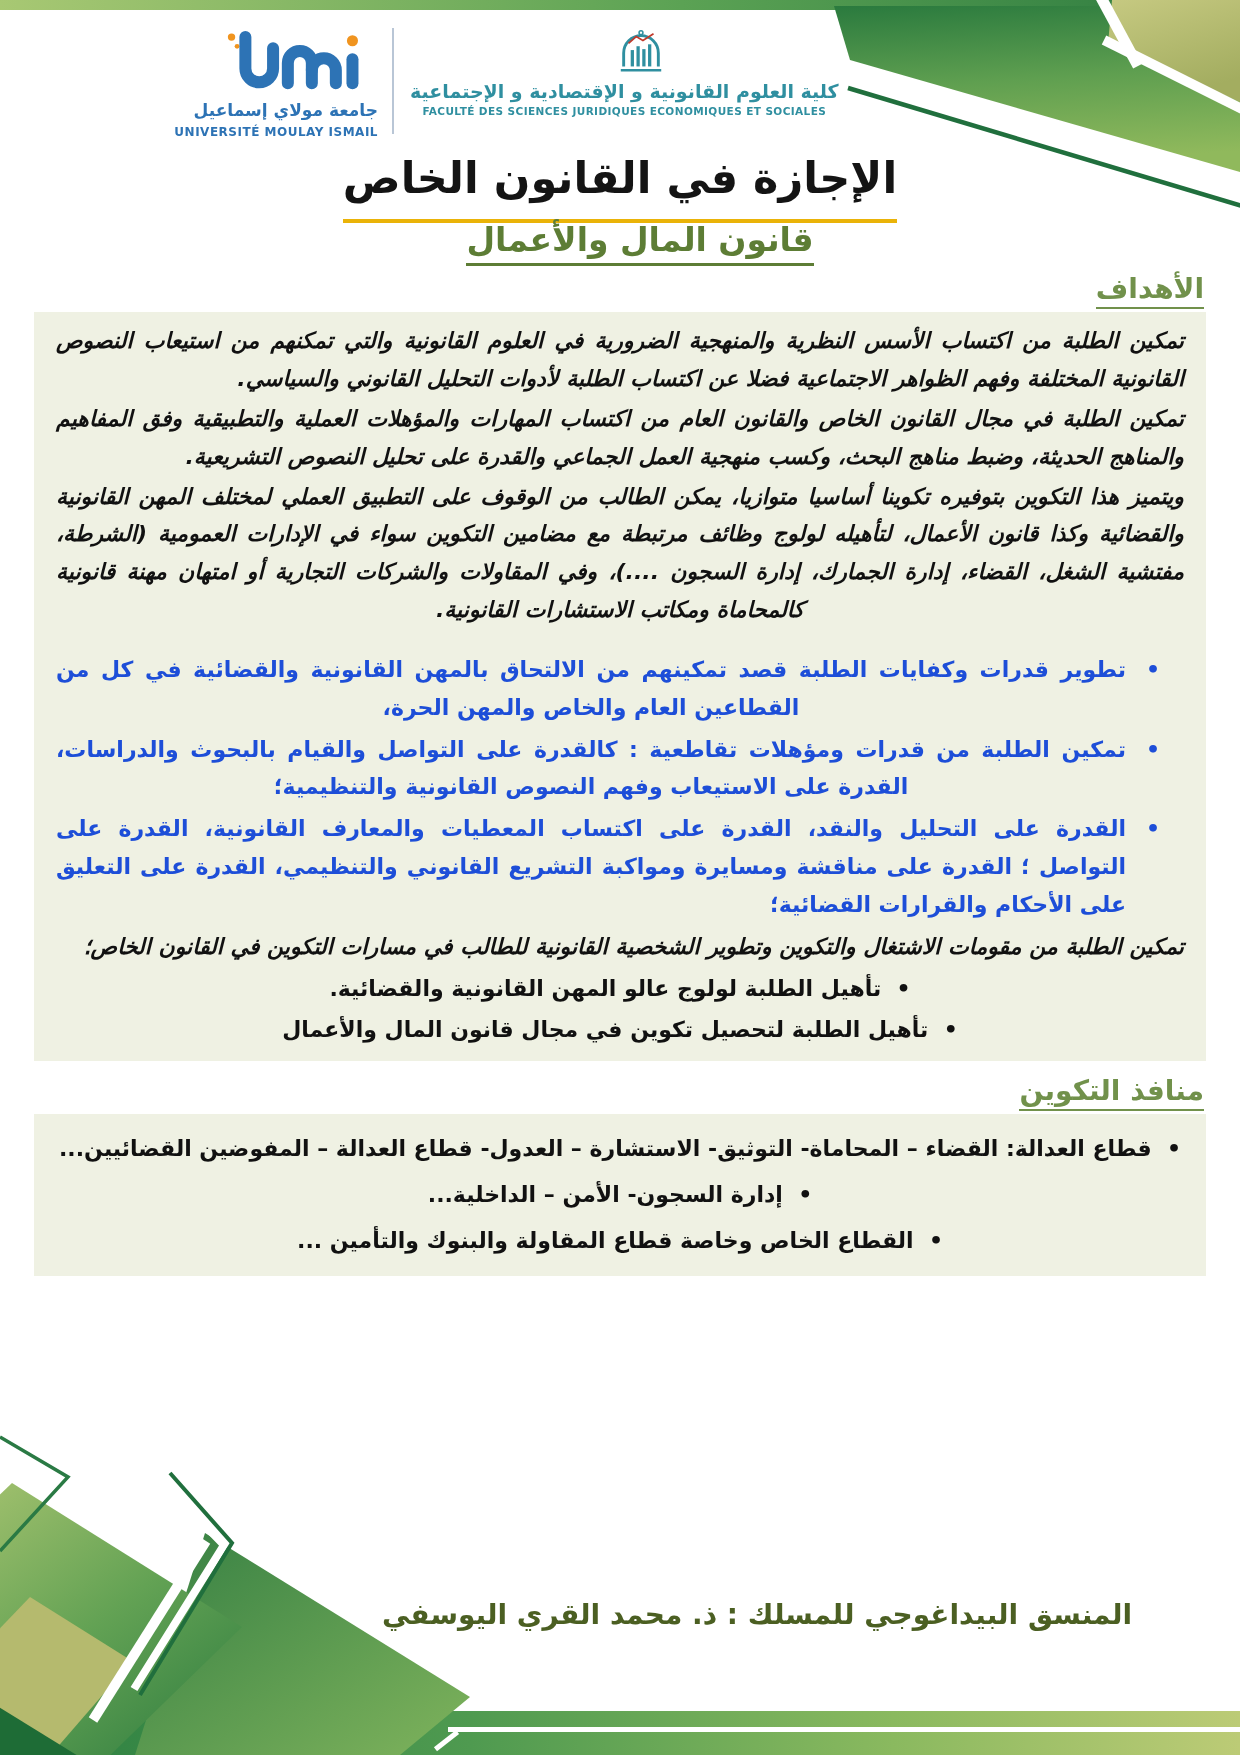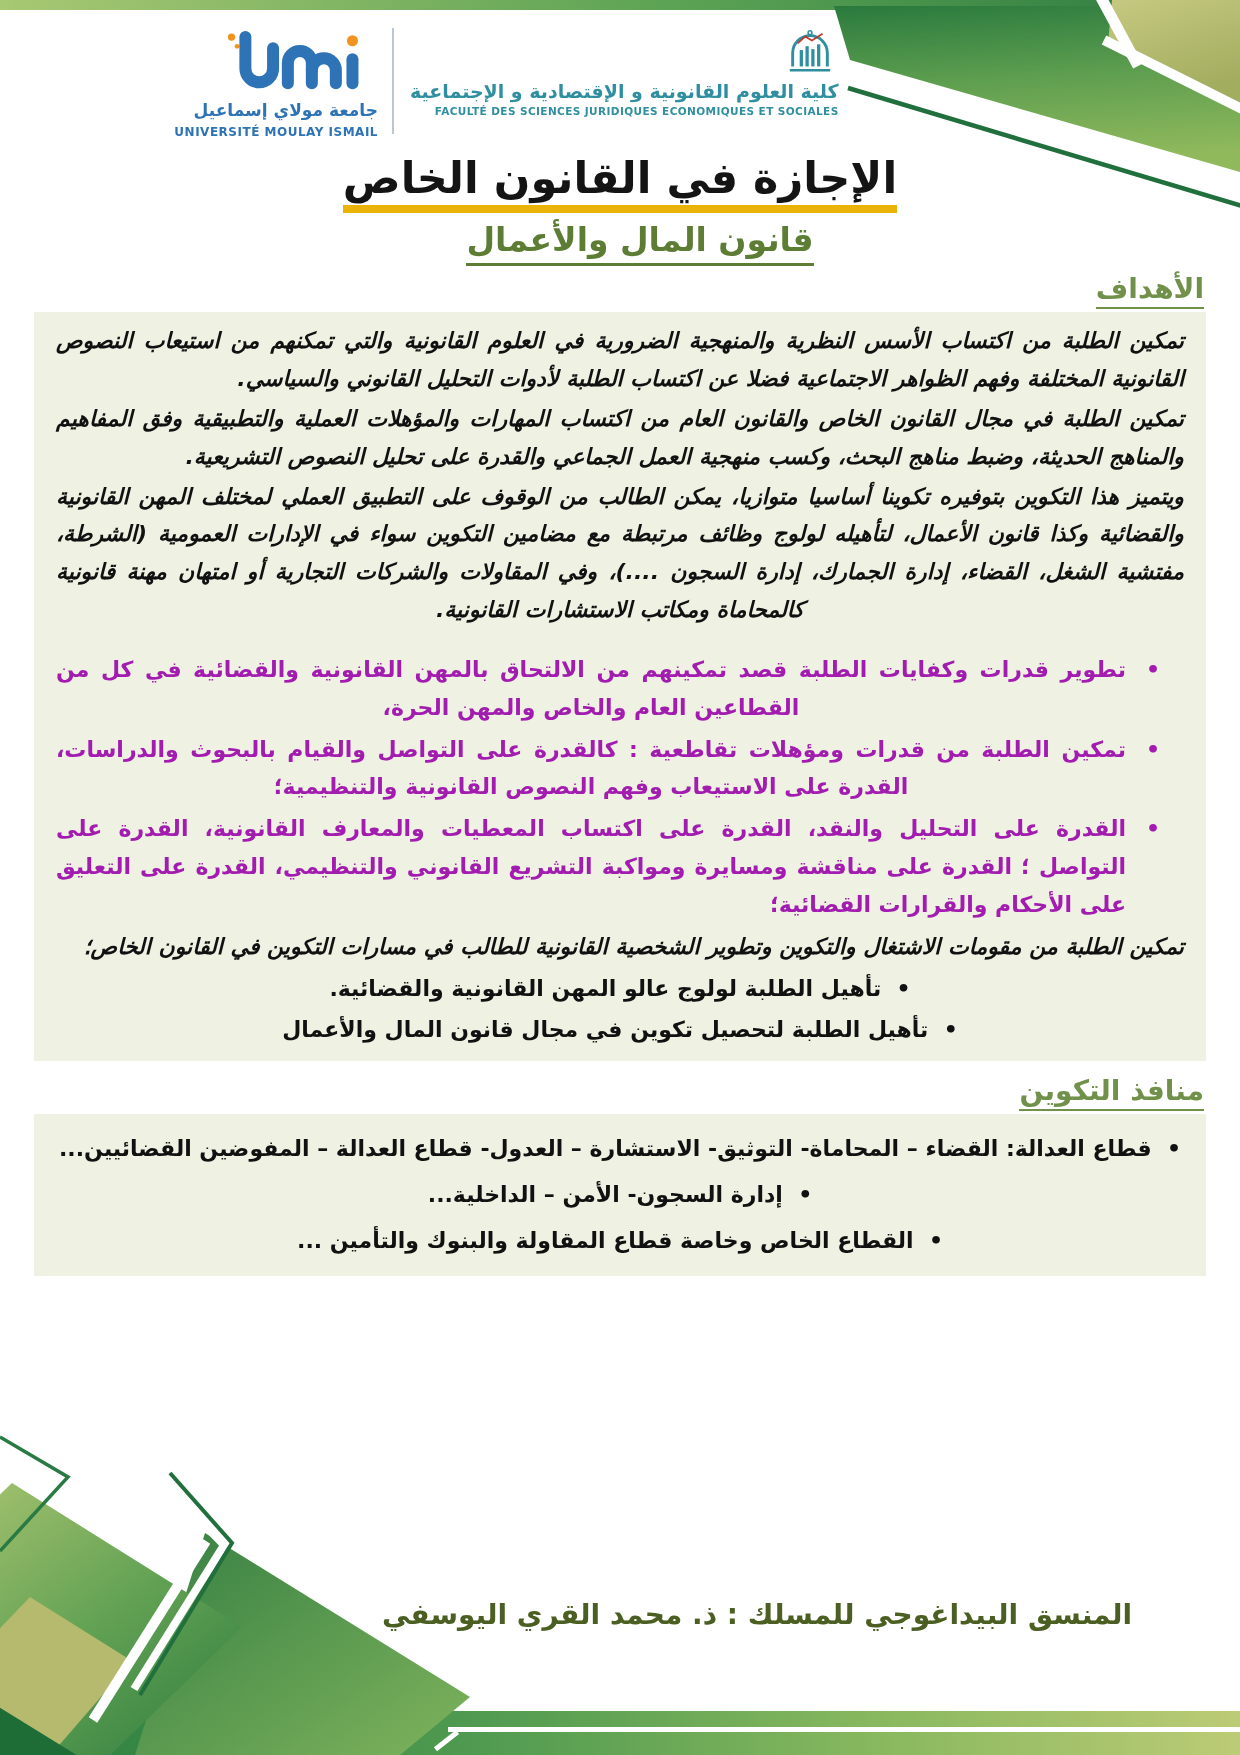--- a/index.html
+++ b/index.html
@@ -28,39 +28,39 @@
   .bandstripe{position:absolute;top:16px;left:448px;right:0;height:5px;background:#fff;}
   .bandstripe::before{content:"";position:absolute;left:-20px;top:3px;width:28px;height:5px;background:#fff;
     transform:rotate(-38deg);transform-origin:right top;}
   
   .hdr{position:relative;z-index:1;display:flex;align-items:flex-start;
     padding:26px 0 0 168px;height:124px;}
   .umi{display:flex;flex-direction:column;align-items:flex-end;width:210px;}
   .umi-ar{color:var(--umi_blue,#2d73b5);font-size:17px;font-weight:bold;letter-spacing:2px;margin-top:2px;}
   .umi-fr{color:var(--umi_blue,#2d73b5);font-size:12px;font-weight:bold;letter-spacing:.5px;margin-top:5px;}
   .hdr-sep{width:2px;height:106px;background:#b9c6d6;margin:2px 16px 0 14px;}
-  .fac{display:flex;flex-direction:column;align-items:flex-end;padding-top:0;}
+  .fac{display:flex;flex-direction:column;align-items:center;padding-top:0;}
   .fac-mark{margin-left:34px;}
   .fac-ar{color:var(--faculty_teal,#2f8fa0);font-size:19px;font-weight:bold;margin-top:2px;}
   .fac-fr{color:var(--faculty_teal,#2f8fa0);font-size:10.5px;font-weight:bold;letter-spacing:.4px;margin-top:3px;}
   
   .content{position:relative;z-index:1;padding:0 34px;}
   .title{text-align:center;margin:2px 0 0;font-size:43px;font-weight:800;color:#141414;line-height:1.25;}
-  .title .u{border-bottom:8px solid #eab308;padding-bottom:2px;}
+  .title .u{border-bottom:4px solid #eab308;padding-bottom:16px;}
   .subtitle{text-align:center;margin:14px 0 0;font-size:33px;font-weight:bold;
     color:var(--subtitle_green,#5d7d35);line-height:1.2;}
   .subtitle .u{border-bottom:3px solid currentColor;padding-bottom:4px;margin-left:40px;}
   .sec{text-align:right;margin:12px 2px 6px;font-size:28px;font-weight:bold;
     color:var(--heading_green,#71914b);line-height:1.25;}
   .sec .u{border-bottom:2.5px solid currentColor;padding-bottom:2px;}
   .panel{background:var(--panel_bg,#eff1e3);padding:8px 22px;}
   .para{font-size:22px;font-weight:bold;color:#111;line-height:1.72;
     text-align:justify;margin:2px 0;font-style:italic;}
   .last-center{text-align-last:center;}
-  .li{position:relative;font-size:22px;font-weight:bold;color:#a21caf;line-height:1.72;
+  .li{position:relative;font-size:22px;font-weight:bold;color:#1d4ed8;line-height:1.72;
     text-align:justify;text-align-last:center;padding-right:58px;margin:4px 0;}
   .li::before{content:"\2022";position:absolute;right:24px;top:0;}
   .li.last-right{text-align-last:right;}
   .plain{margin:4px 0;}
   .cli{font-size:22px;font-weight:bold;color:#111;line-height:1.72;text-align:center;margin:4px 0;}
   .cli::before{content:"\2022\00a0\00a0";}
   .out .cli{margin:8px 0;}
   .footer{position:absolute;top:1598px;right:108px;z-index:5;
     font-size:28px;font-weight:bold;color:var(--footer_green,#4b5f22);}
 </style>

